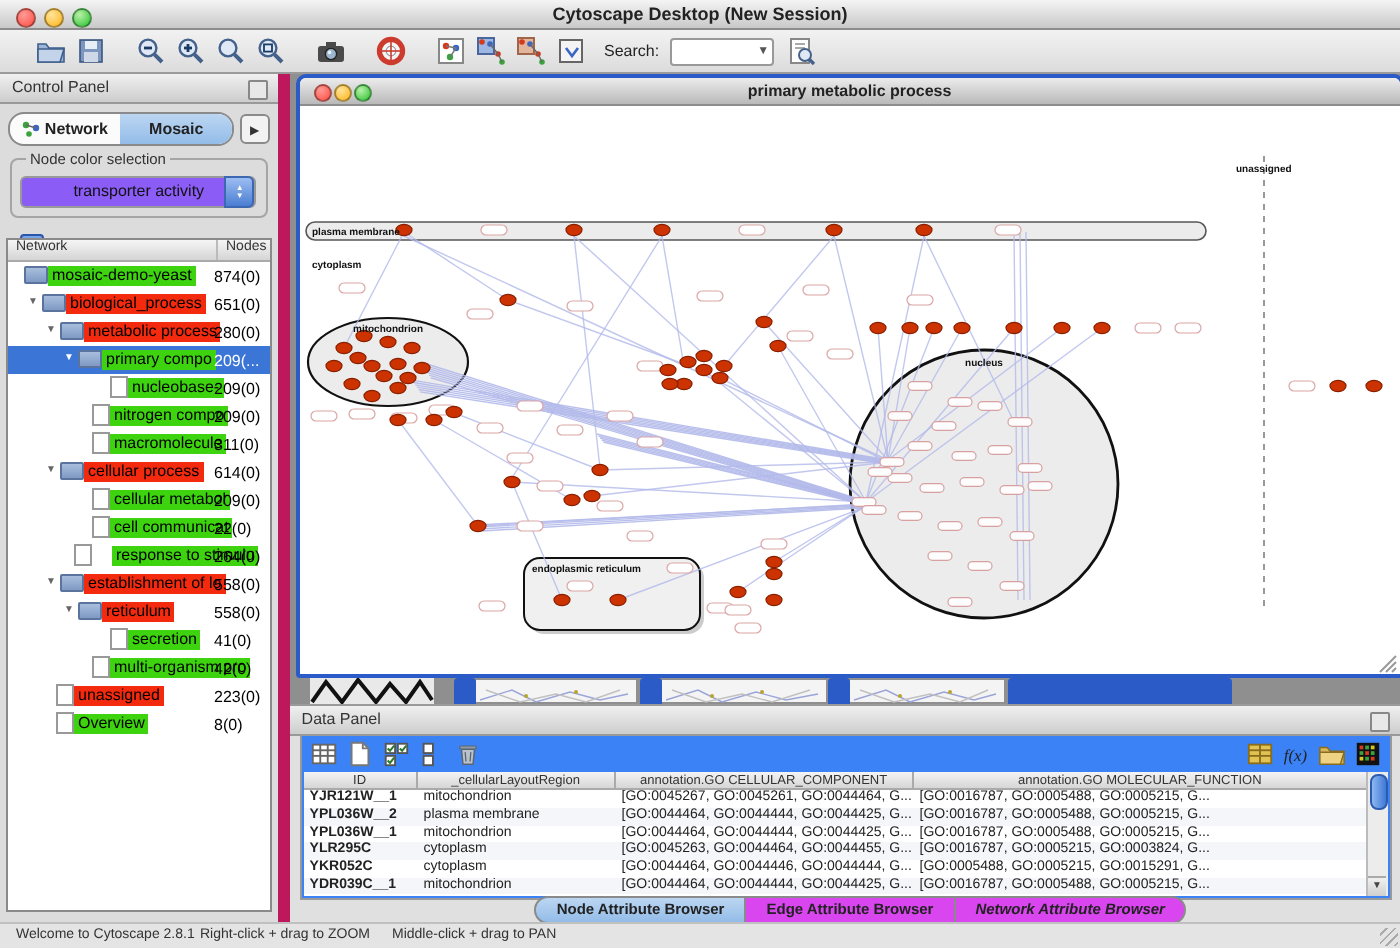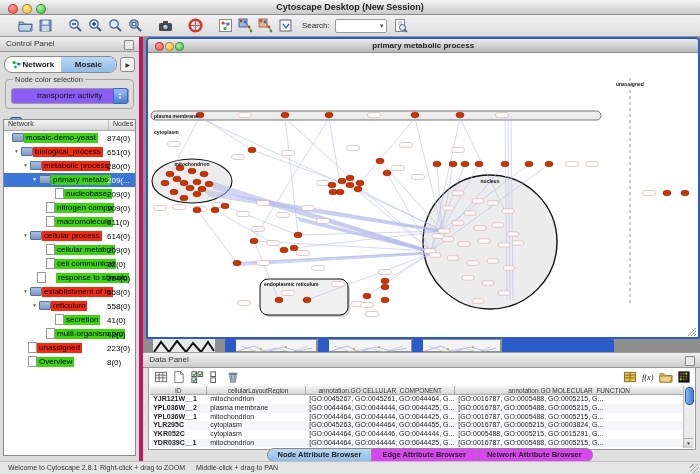--- a/index.html
+++ b/index.html
@@ -12,21 +12,21 @@
   .mac-title{display:block;text-align:center;font-size:9px;font-weight:bold;color:#222;line-height:14px;}
   
   .toolbar{height:21px;background:linear-gradient(#f2f2f2,#dcdcdc);border-bottom:1px solid #9a9a9a;display:flex;align-items:center;padding:0 16px;gap:2px;}
   .tb-btn{width:18px;height:17px;display:flex;align-items:center;justify-content:center;}
   .tb-gap{width:8px;}
   .search-label{font-size:8px;color:#222;margin:0 3px 0 6px;}
   .search-combo{width:50px;height:12px;background:#fff;border:1px solid #999;border-radius:2px;position:relative;}
   .search-combo .combo-arrow{position:absolute;right:1px;top:0;font-size:6px;color:#555;line-height:12px;}
   
   .content{display:flex;height:426px;}
-  .control-panel{width:140px;background:#dcdcdc;border-right:4px solid #be185d;position:relative;}
+  .control-panel{width:140px;background:#dcdcdc;border-right:6px solid #be185d;position:relative;}
   .cp-header,.dp-header{height:14px;background:linear-gradient(#f0f0f0,#cdcdcd);border-bottom:1px solid #999;font-size:8px;color:#333;line-height:14px;padding-left:6px;position:relative;}
   .float-btn{position:absolute;right:5px;top:3px;width:8px;height:8px;border:1px solid #888;background:#e8e8e8;border-radius:1px;}
   .cp-tabs{display:flex;align-items:center;margin:5px 4px 0 4px;height:15px;}
   .seg{display:flex;flex:1;border:1px solid #8a8a8a;border-radius:8px;overflow:hidden;background:#fbfbfb;height:15px;}
   .seg-item{flex:1;display:flex;align-items:center;justify-content:center;font-size:8px;font-weight:bold;color:#222;gap:2px;}
   .seg-item.sel{background:linear-gradient(#bcd6f2,#93bce8);}
   .seg-arrow{width:13px;height:13px;margin-left:3px;border:1px solid #8a8a8a;border-radius:3px;background:#f2f2f2;font-size:6px;color:#333;display:flex;align-items:center;justify-content:center;}
   .groupbox{margin:7px 5px 0 5px;border:1px solid #a5a5a5;border-radius:4px;height:26px;position:relative;padding-top:2px;}
   .groupbox-label{position:absolute;top:-5px;left:7px;background:#dcdcdc;font-size:7.5px;color:#333;padding:0 2px;}
   .combo{margin:6px auto 0 auto;width:116px;height:14px;background:#8b5cf6;border:1px solid #999;border-radius:3px;position:relative;font-size:8px;color:#111;text-align:center;line-height:14px;}
@@ -50,38 +50,38 @@
   .trow.sel .tnodes{color:#fff;}
   
   .right-col{width:560px;display:flex;flex-direction:column;}
   .desktop{position:relative;height:316px;background:#8f8f8f;overflow:hidden;}
   .net-window{position:absolute;left:3px;top:0;width:554px;height:302px;border:2px solid #2b5bc7;border-radius:5px 5px 2px 2px;background:#fff;box-sizing:border-box;}
   .net-titlebar{position:relative;height:13px;background:linear-gradient(#ececec,#b9b9b9);border-bottom:1px solid #8d8d8d;border-radius:3px 3px 0 0;}
   .net-titlebar .tl{top:3px;width:7px;height:7px;}
   .net-title{display:block;text-align:center;font-size:8px;font-weight:bold;color:#222;line-height:13px;}
   #graph{display:block;}
   .data-panel{position:relative;height:110px;background:#e0e0e0;border-top:1px solid #9a9a9a;}
-  .dp-inner{position:absolute;left:5px;right:4px;top:14px;height:81px;background:#ffffff;border:1px solid #999;}
+  .dp-inner{position:absolute;left:5px;right:4px;top:14px;height:81px;background:#3b82f6;border:1px solid #999;}
   .dp-toolbar{height:17px;display:flex;align-items:center;padding:0 4px;gap:3px;}
   .dp-toolbar .spacer{flex:1;}
   .dp-btn{width:15px;height:14px;display:flex;align-items:center;justify-content:center;}
   .dp-table{position:absolute;left:1px;right:11px;top:18px;bottom:1px;background:#fff;overflow:hidden;}
   .dp-hrow{display:grid;grid-template-columns:57px 99px 149px 1fr;height:9px;}
   .dp-hcell{background:linear-gradient(#f4f4f4,#d6d6d6);border-right:1px solid #aaa;border-bottom:1px solid #aaa;font-size:6.5px;color:#333;text-align:center;line-height:9px;overflow:hidden;}
   .dp-row{display:grid;grid-template-columns:57px 99px 149px 1fr;height:8.7px;}
   .dp-row:nth-child(even){background:#f5f6f9;}
   .dp-cell{font-size:7px;color:#222;line-height:8.7px;padding-left:3px;overflow:hidden;white-space:nowrap;}
   .dp-cell.id{font-weight:bold;}
   .dp-scroll{position:absolute;right:1px;top:18px;bottom:1px;width:10px;background:#ececec;border-left:1px solid #bbb;}
   .dp-thumb{position:absolute;left:1px;top:1px;width:7px;height:16px;border-radius:4px;background:linear-gradient(90deg,#8db8f2,#3f78d4);border:1px solid #2c5cb0;}
   .dp-down{position:absolute;left:0;bottom:0;width:9px;height:9px;background:linear-gradient(#f0f0f0,#cfcfcf);border-top:1px solid #aaa;font-size:5px;color:#444;text-align:center;line-height:9px;}
   .browser-tabs{position:absolute;left:16px;right:0;bottom:1px;display:flex;justify-content:center;align-items:flex-end;}
   .btab{height:12px;border:1px solid #8a8a8a;border-left:none;background:#d946ef;font-size:7.5px;font-weight:bold;color:#222;line-height:12px;padding:0 10px;}
   .btab:first-child{border-left:1px solid #8a8a8a;border-radius:7px 0 0 7px;}
-  .btab:last-child{border-radius:0 7px 7px 0;}
+  .btab:last-child{border-radius:0 7px 7px 0;font-style:italic;}
   .btab.sel{background:linear-gradient(#bcd6f2,#93bce8);}
   .status-bar{position:absolute;left:0;right:0;bottom:0;height:12px;background:#e4e4e4;border-top:1px solid #c0c0c0;}
   .status-bar span{position:absolute;top:2px;font-size:7px;color:#333;}
   .grip{position:absolute;right:1px;bottom:1px;width:9px;height:9px;background:repeating-linear-gradient(135deg,transparent 0 2px,#aaa 2px 3px);}
 </style>
 </head>
 <body>
 
 <div class="app">
 
@@ -267,21 +267,21 @@
             </div>
             <div class="trow">
               <span class="tarrow" style="left: 19px;">▼</span>
               <span class="ticon-folder" style="left: 26px;"></span>
               <span class="tlabel red" style="left: 38px;">metabolic process</span>
               <span class="tnodes">280(0)</span>
             </div>
             <div class="trow sel">
               <span class="tarrow" style="left: 28px;">▼</span>
               <span class="ticon-folder" style="left: 35px;"></span>
-              <span class="tlabel green" style="left: 47px;">primary metabo</span>
+              <span class="tlabel green" style="left: 47px;">primary compo</span>
               <span class="tnodes">209(...</span>
             </div>
             <div class="trow">
               <span class="ticon-page" style="left: 51px;"></span>
               <span class="tlabel green" style="left: 60px;">nucleobase-</span>
               <span class="tnodes">209(0)</span>
             </div>
             <div class="trow">
               <span class="ticon-page" style="left: 42px;"></span>
               <span class="tlabel green" style="left: 51px;">nitrogen compo</span>

